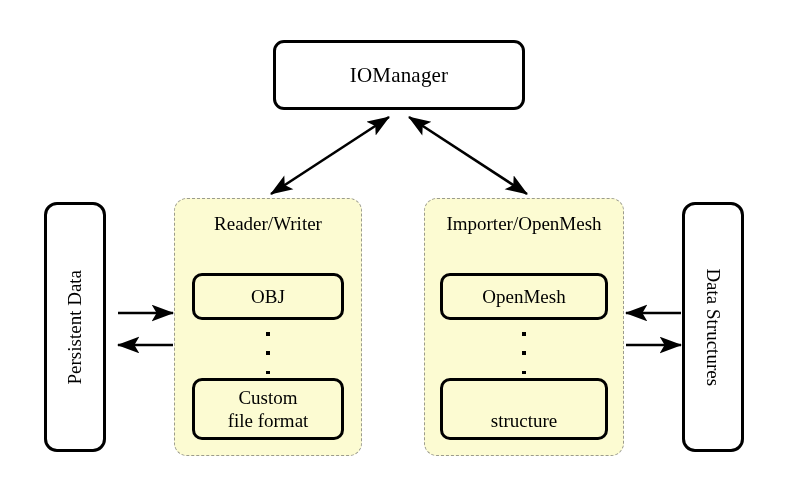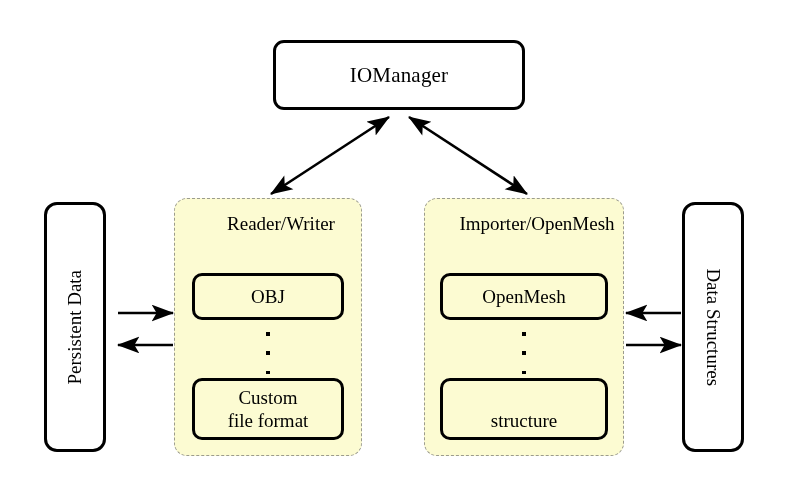--- a/index.html
+++ b/index.html
@@ -88,21 +88,20 @@
   }
 
   .panel-title {
     position: absolute;
     top: 14px;
     left: 0;
     width: 100%;
     text-align: center;
     font-size: 19px;
     white-space: nowrap;
-    margin-left: 13px;
   }
 
   
   .leaf {
     position: absolute;
     box-sizing: border-box;
     border: 3px solid #000000;
     border-radius: 10px;
     background: #FCFBD2;
     display: flex;

